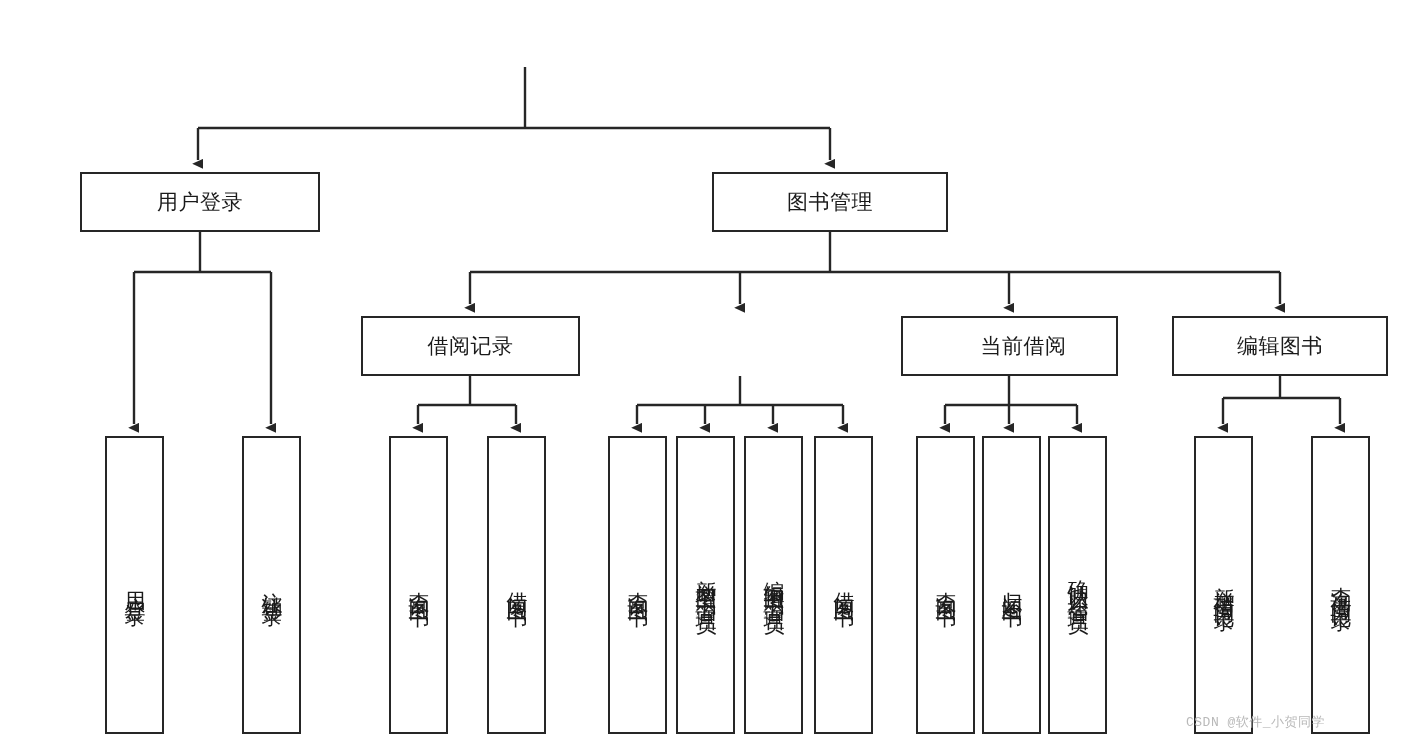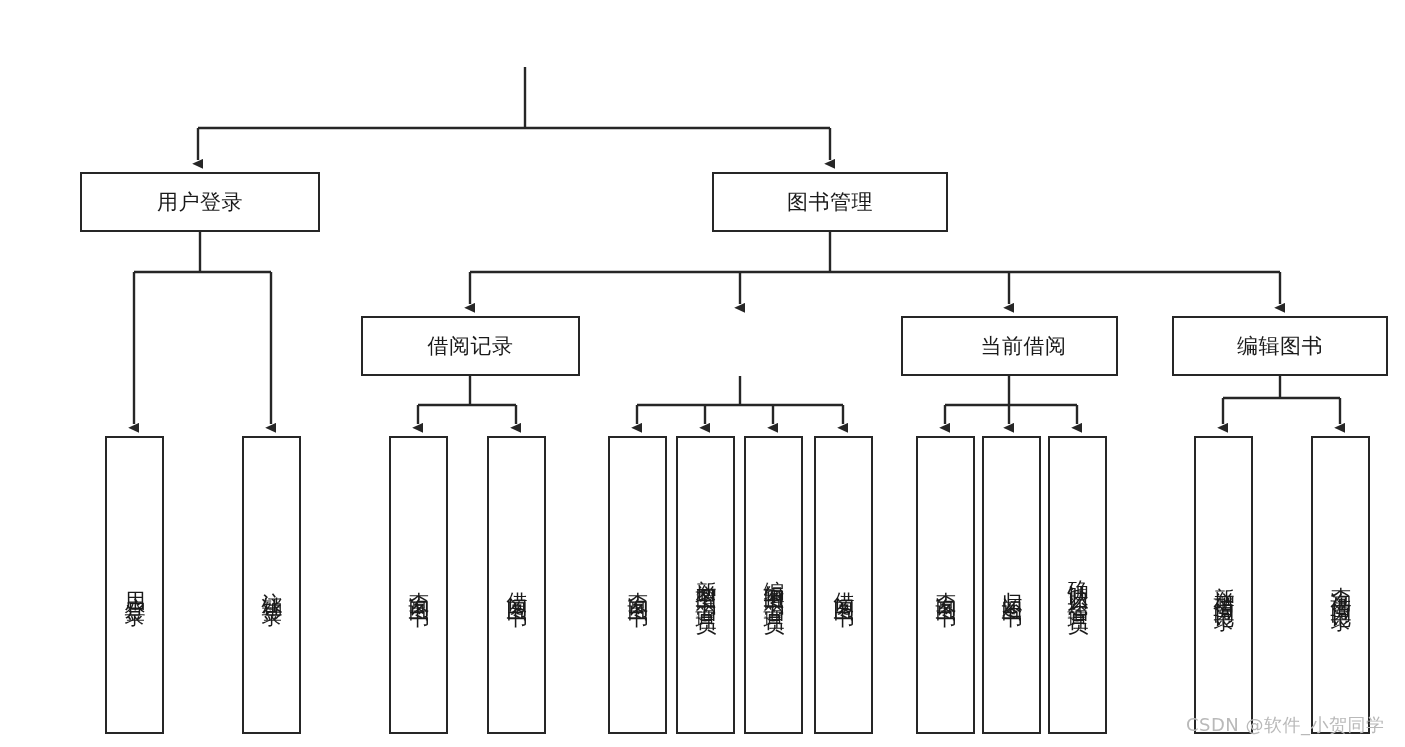--- a/index.html
+++ b/index.html
@@ -57,24 +57,25 @@
     align-items: center;
   }
   .node.vert .label {
     display: block;
     white-space: nowrap;
   }
   .watermark {
     position: absolute;
     left: 1186px;
     top: 713px;
-    font-size: 18px;
+    font-size: 13px;
     color: #b9b9b9;
     white-space: nowrap;
     letter-spacing: 0.5px;
+    font-family: Liberation Mono, monospace;
   }
 </style>
 </head>
 <body>
 
 <div id="canvas">
 
   <svg id="edges" viewBox="0 0 1405 747" xmlns="http://www.w3.org/2000/svg">
     <defs>
       <marker id="arrow" markerWidth="10" markerHeight="11" refX="1.2" refY="5.2" orient="auto" markerUnits="userSpaceOnUse">

